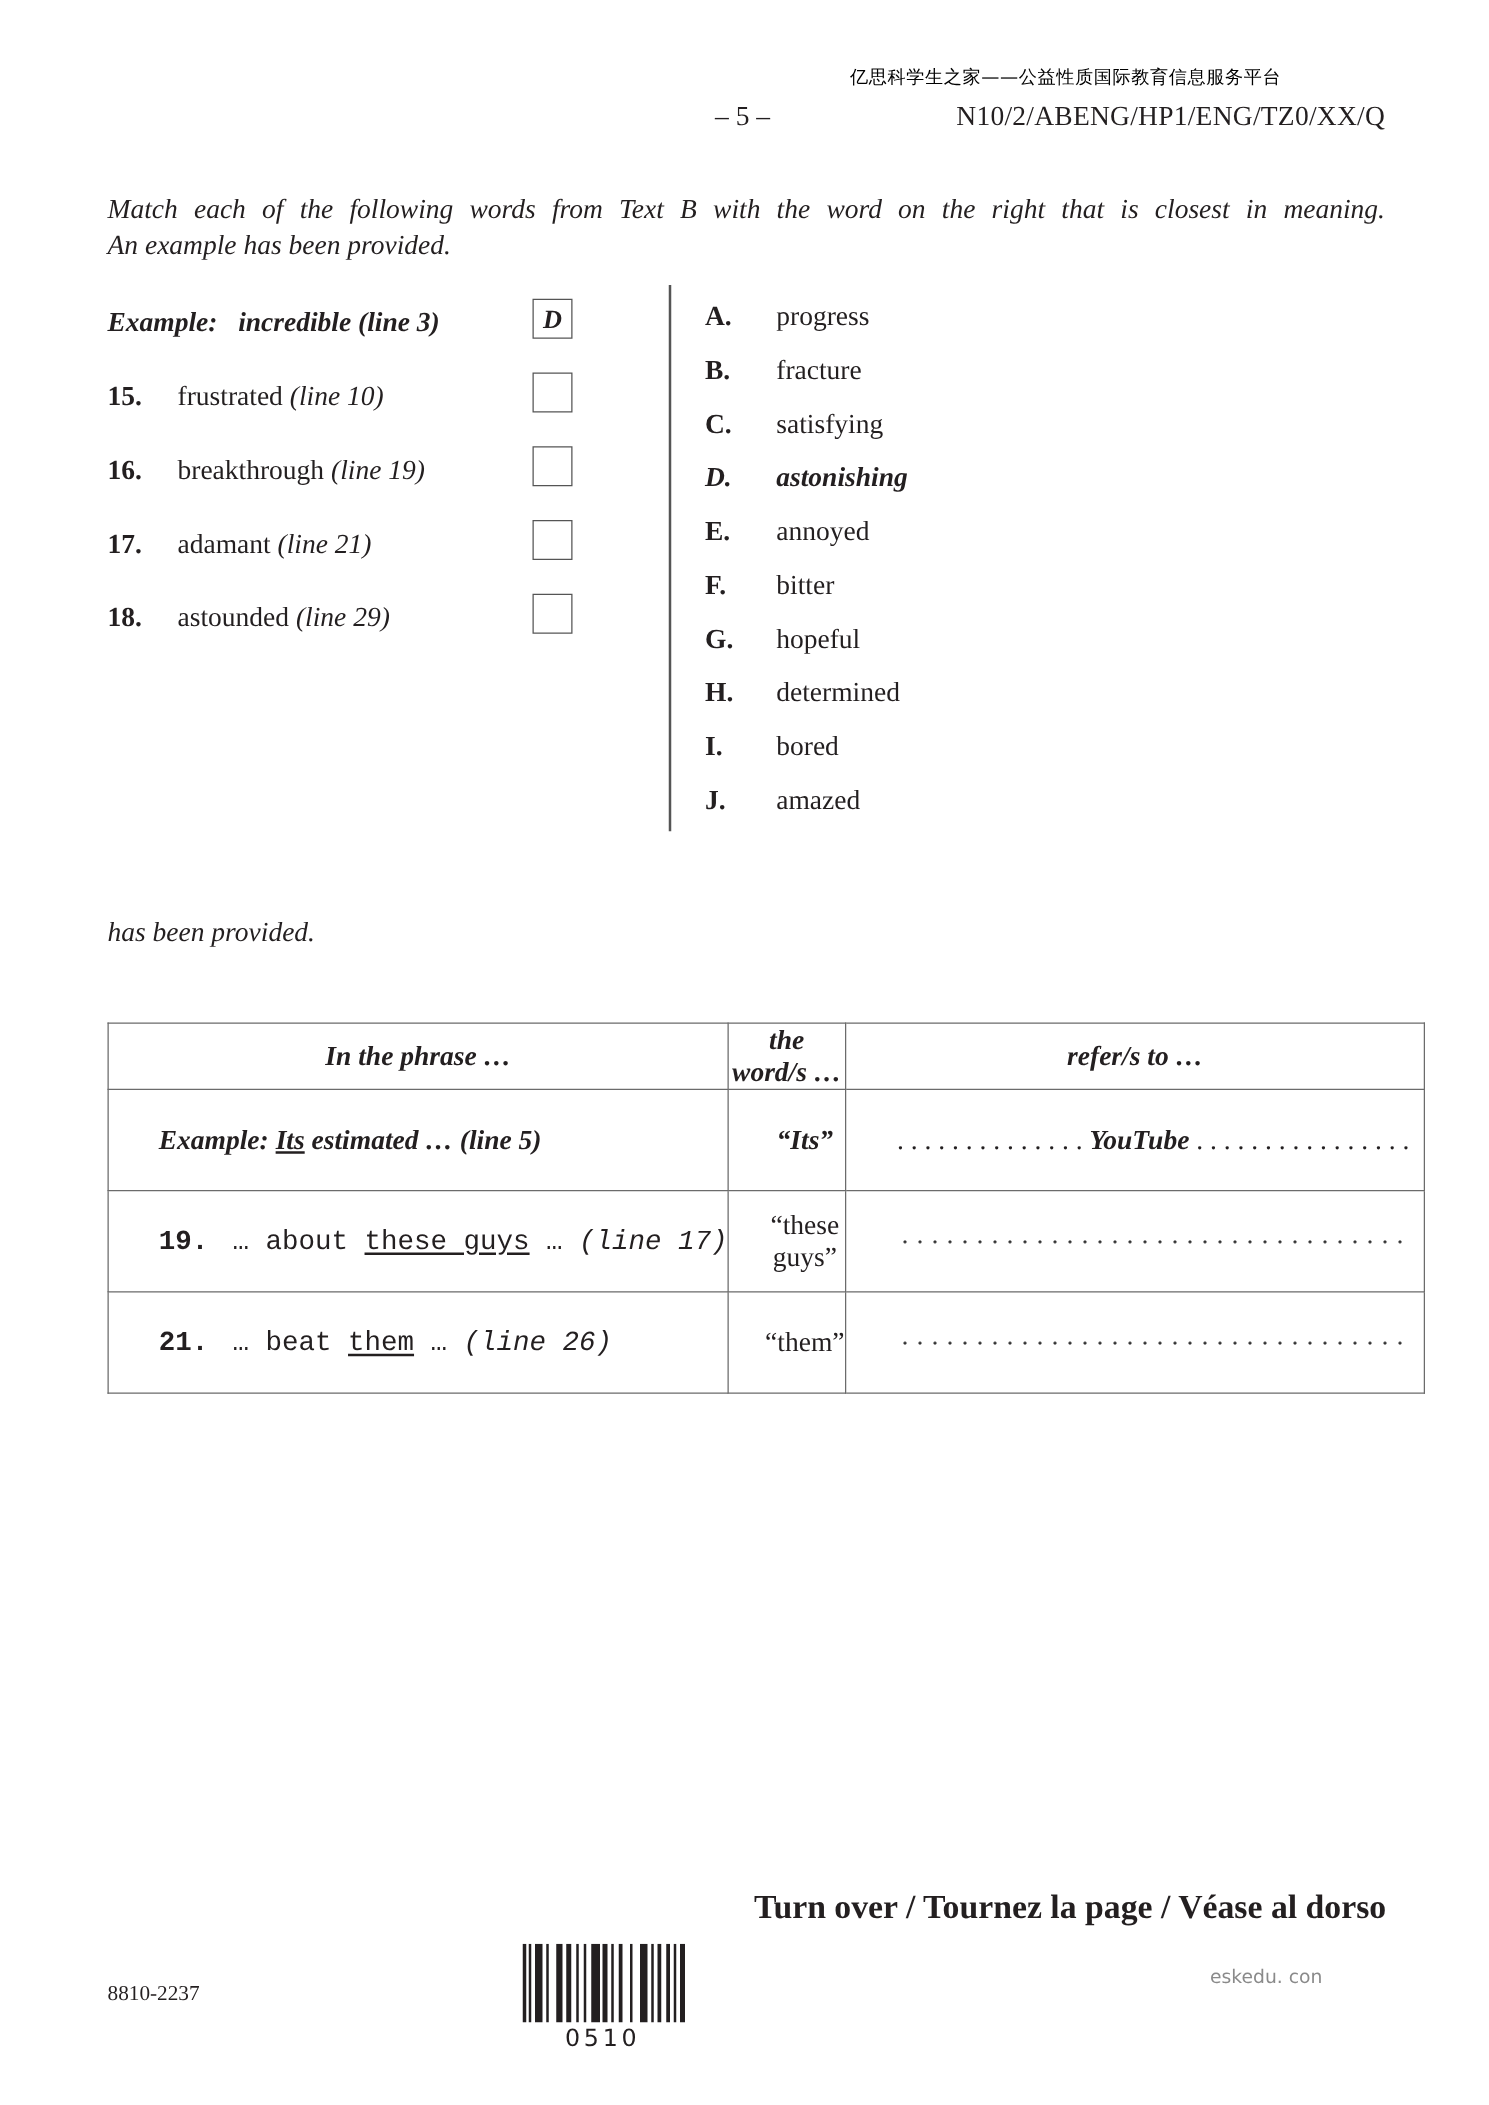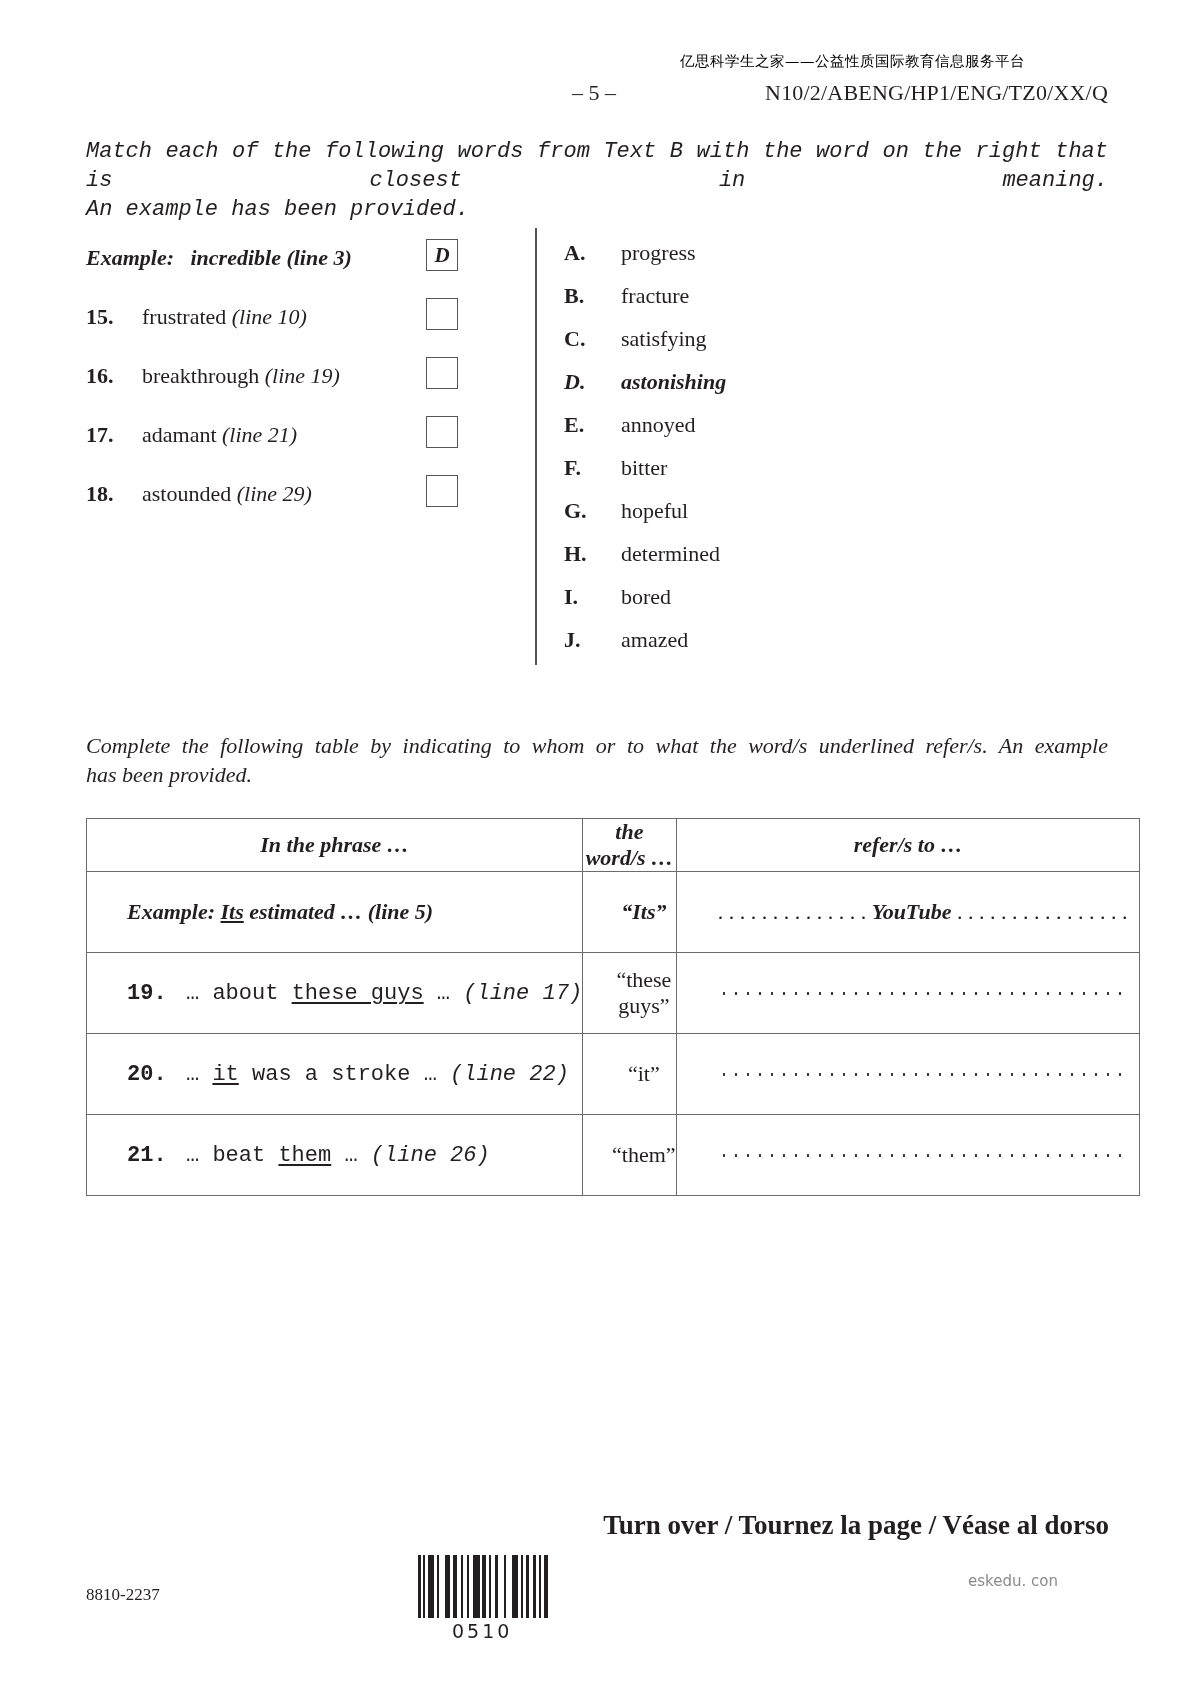--- a/index.html
+++ b/index.html
@@ -3,21 +3,21 @@
 <meta charset="utf-8">
 <style>
   html, body { margin:0; padding:0; background:#ffffff; }
   body { width:1191px; height:1684px; position:relative; overflow:hidden;
          font-family:"Liberation Serif", "DejaVu Serif", serif; color:#231f20; }
   .abs { position:absolute; }
   .watermark { left:680px; top:52px; font-family:"DejaVu Sans", sans-serif; font-size:14.5px; color:#000000; letter-spacing:0.5px; white-space:nowrap; }
   .pagenum { left:572px; top:80px; font-size:22px; white-space:nowrap; }
   .code { right:83px; top:80px; font-size:22px; white-space:nowrap; letter-spacing:0.2px; }
   .instr { left:86px; width:1022px; font-size:22px; font-style:italic; line-height:29px; text-align:justify; }
-  .instr1 { top:137px;font-family:Liberation Mono, monospace; }
+  .instr1 { top:152px; }
   .instr2 { top:731px; }
   .instr span.line { display:block; }
   .instr .l1 { text-align-last:justify; }
 
   .left-col { left:86px; top:245px; width:410px; }
   .lrow { position:relative; height:59px; font-size:22px; }
   .lrow .num { position:absolute; left:0; top:0; font-weight:bold; }
   .lrow .word { position:absolute; left:56px; top:0; white-space:nowrap; }
   .lrow .word i { font-style:italic; }
   .lrow.example .exlabel { position:absolute; left:0; top:0; font-weight:bold; font-style:italic; white-space:nowrap; }
@@ -143,21 +143,20 @@
       <span class="letter">I.</span>
       <span class="rword">bored</span>
     </div>
   <div class="rrow">
       <span class="letter">J.</span>
       <span class="rword">amazed</span>
     </div>
 </div>
 
 <div class="abs instr instr2">
-  <span class="line l1">Complete the following table by indicating to whom or to what the word/s underlined refer/s.  An example</span>
   <span class="line">has been provided.</span>
 </div>
 
 <table class="refs">
   <tbody>
       <tr>
     <th class="c1">In the phrase …</th>
     <th class="c2">the word/s …</th>
     <th class="c3">refer/s to …</th>
   </tr>
@@ -168,29 +167,20 @@
     <td class="c2"><span class="ex-word">“Its”</span></td>
     <td class="c3">
           <span class="dots"><span>. . . . . . . . . . . . . .</span> <b>YouTube</b> <span>. . . . . . . . . . . . . . . .</span></span>
         </td>
   </tr>
   <tr>
     <td class="c1">
           <div class="phrase"><span class="qn">19.</span><span>… about </span><u>these guys</u><span> … </span><i>(line 17)</i></div>
         </td>
     <td class="c2">“these guys”</td>
-    <td class="c3">
-          <span class="dotline"></span>
-        </td>
-  </tr>
-  <tr>
-    <td class="c1">
-          <div class="phrase"><span class="qn">20.</span><span>… </span><u>it</u><span> was a stroke … </span><i>(line 22)</i></div>
-        </td>
-    <td class="c2">“it”</td>
     <td class="c3">
           <span class="dotline"></span>
         </td>
   </tr>
   <tr>
     <td class="c1">
           <div class="phrase"><span class="qn">21.</span><span>… beat </span><u>them</u><span> … </span><i>(line 26)</i></div>
         </td>
     <td class="c2">“them”</td>
     <td class="c3">

